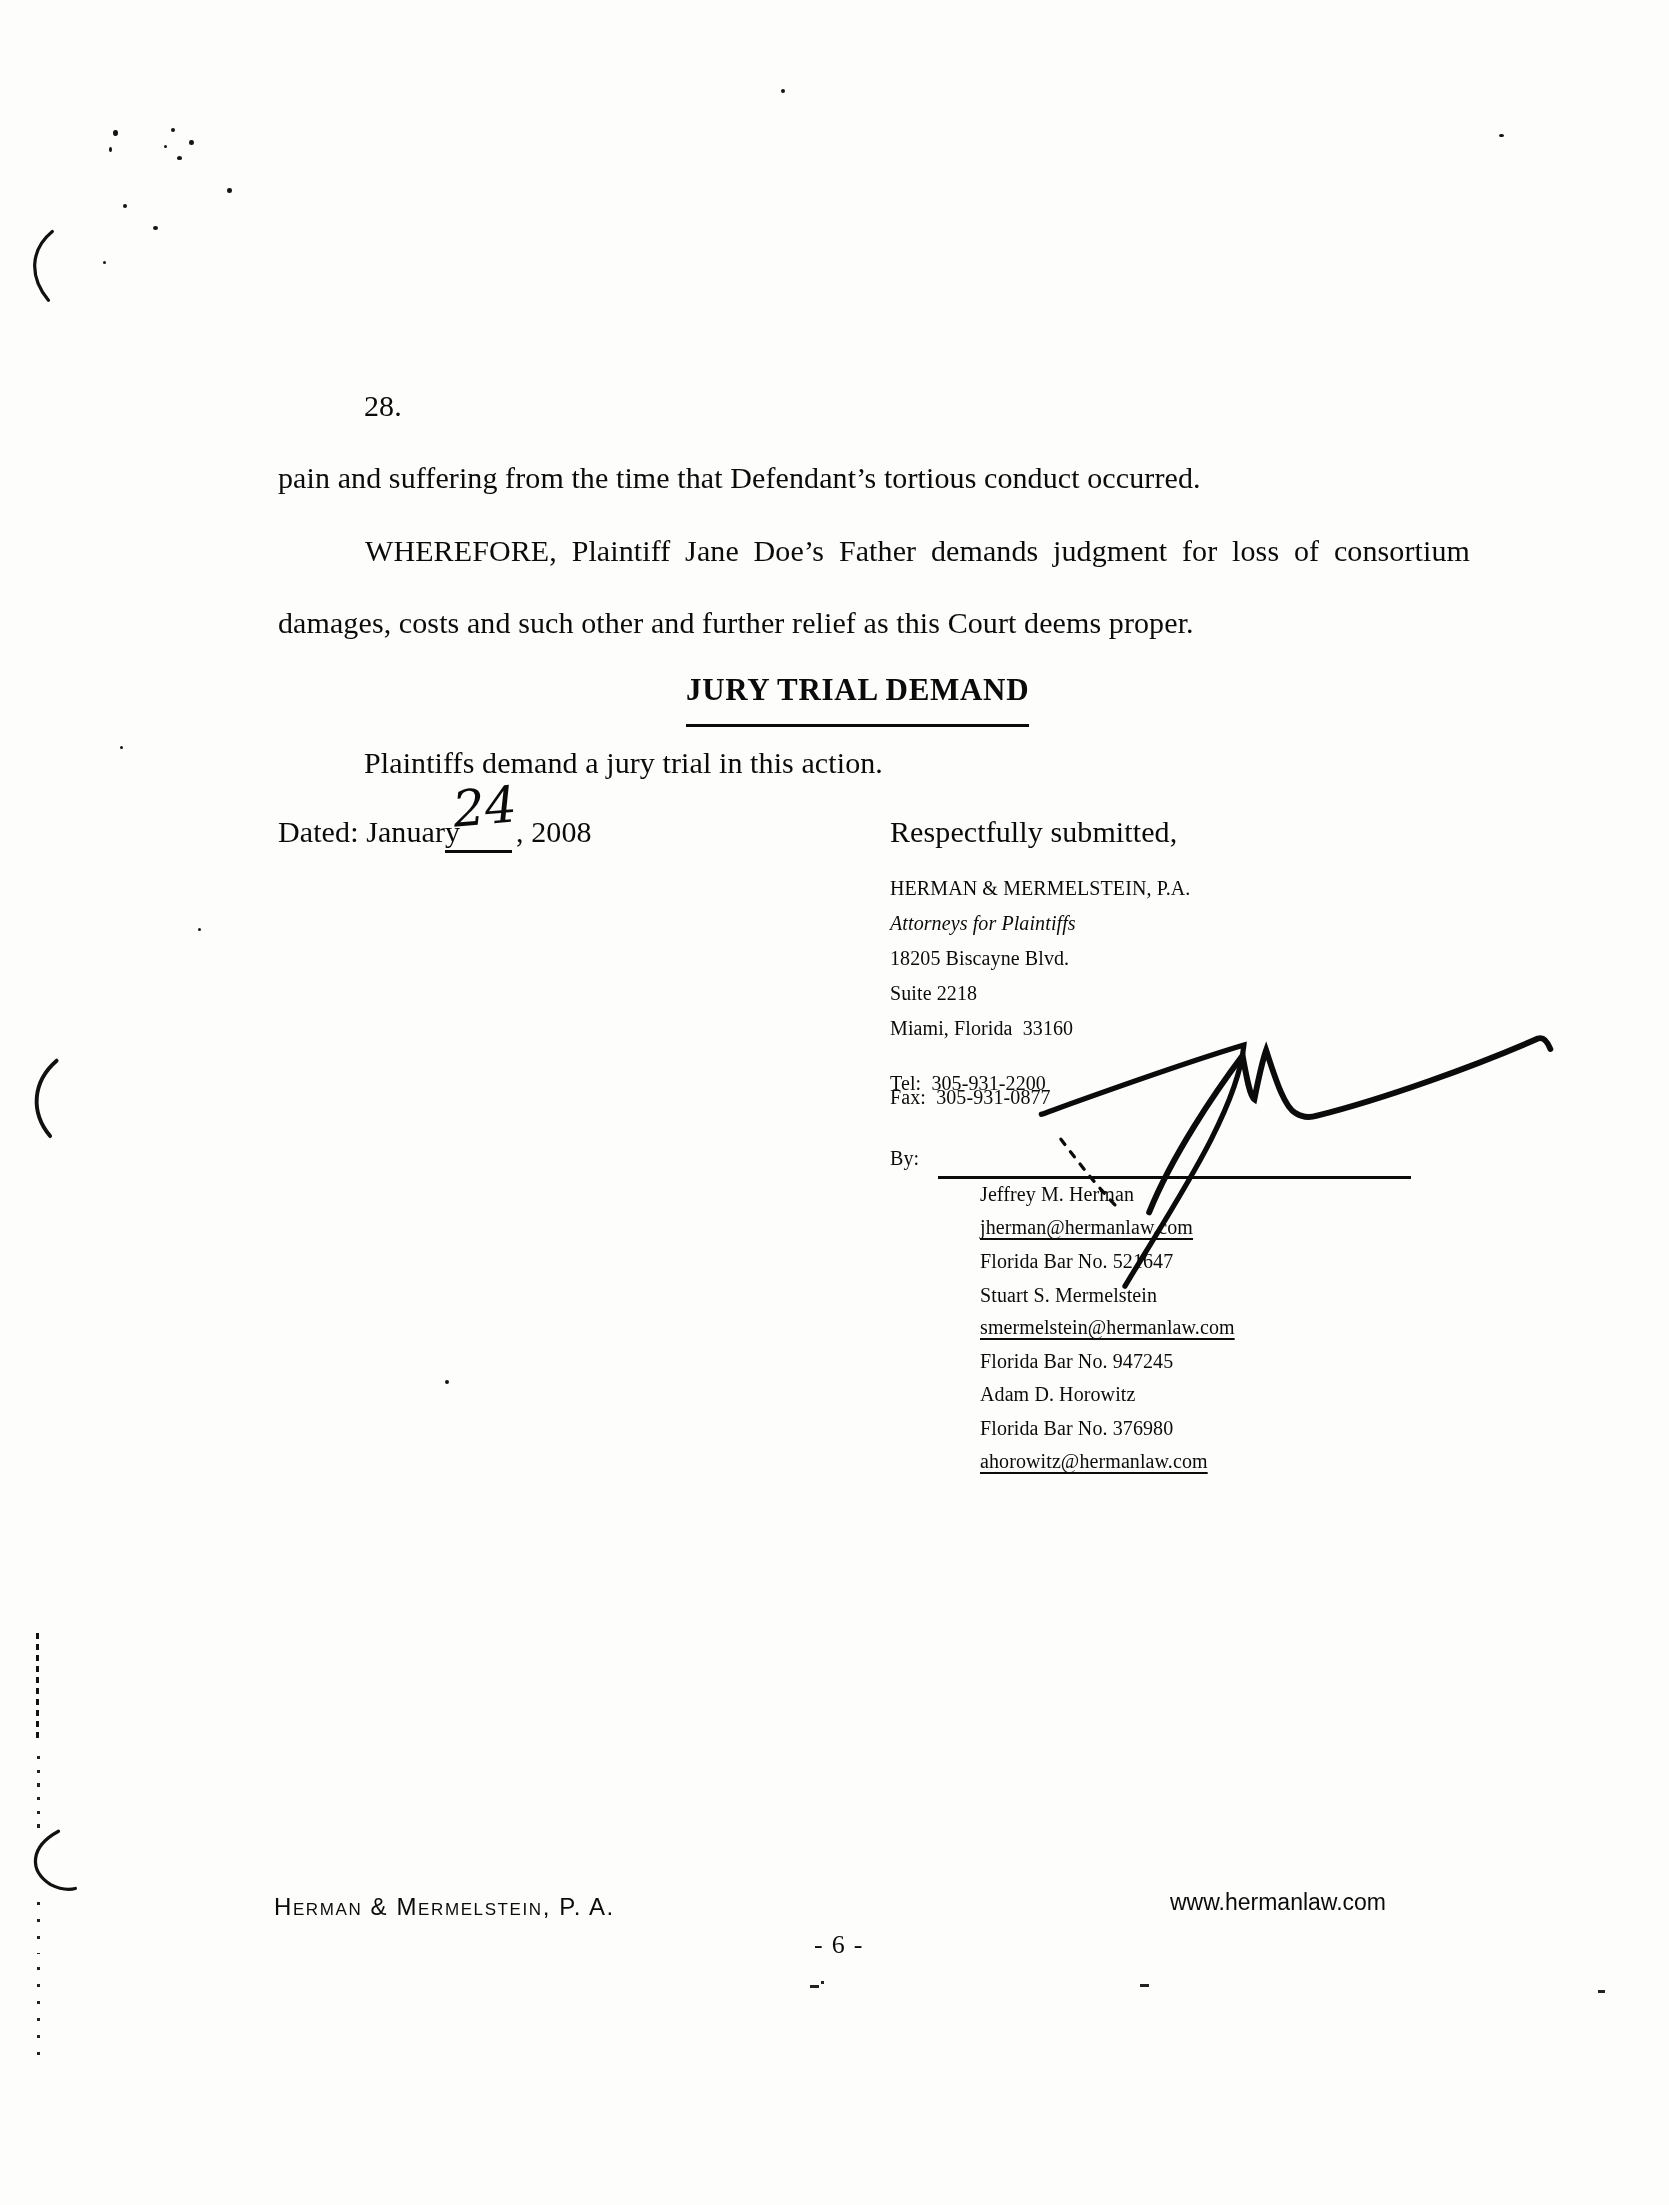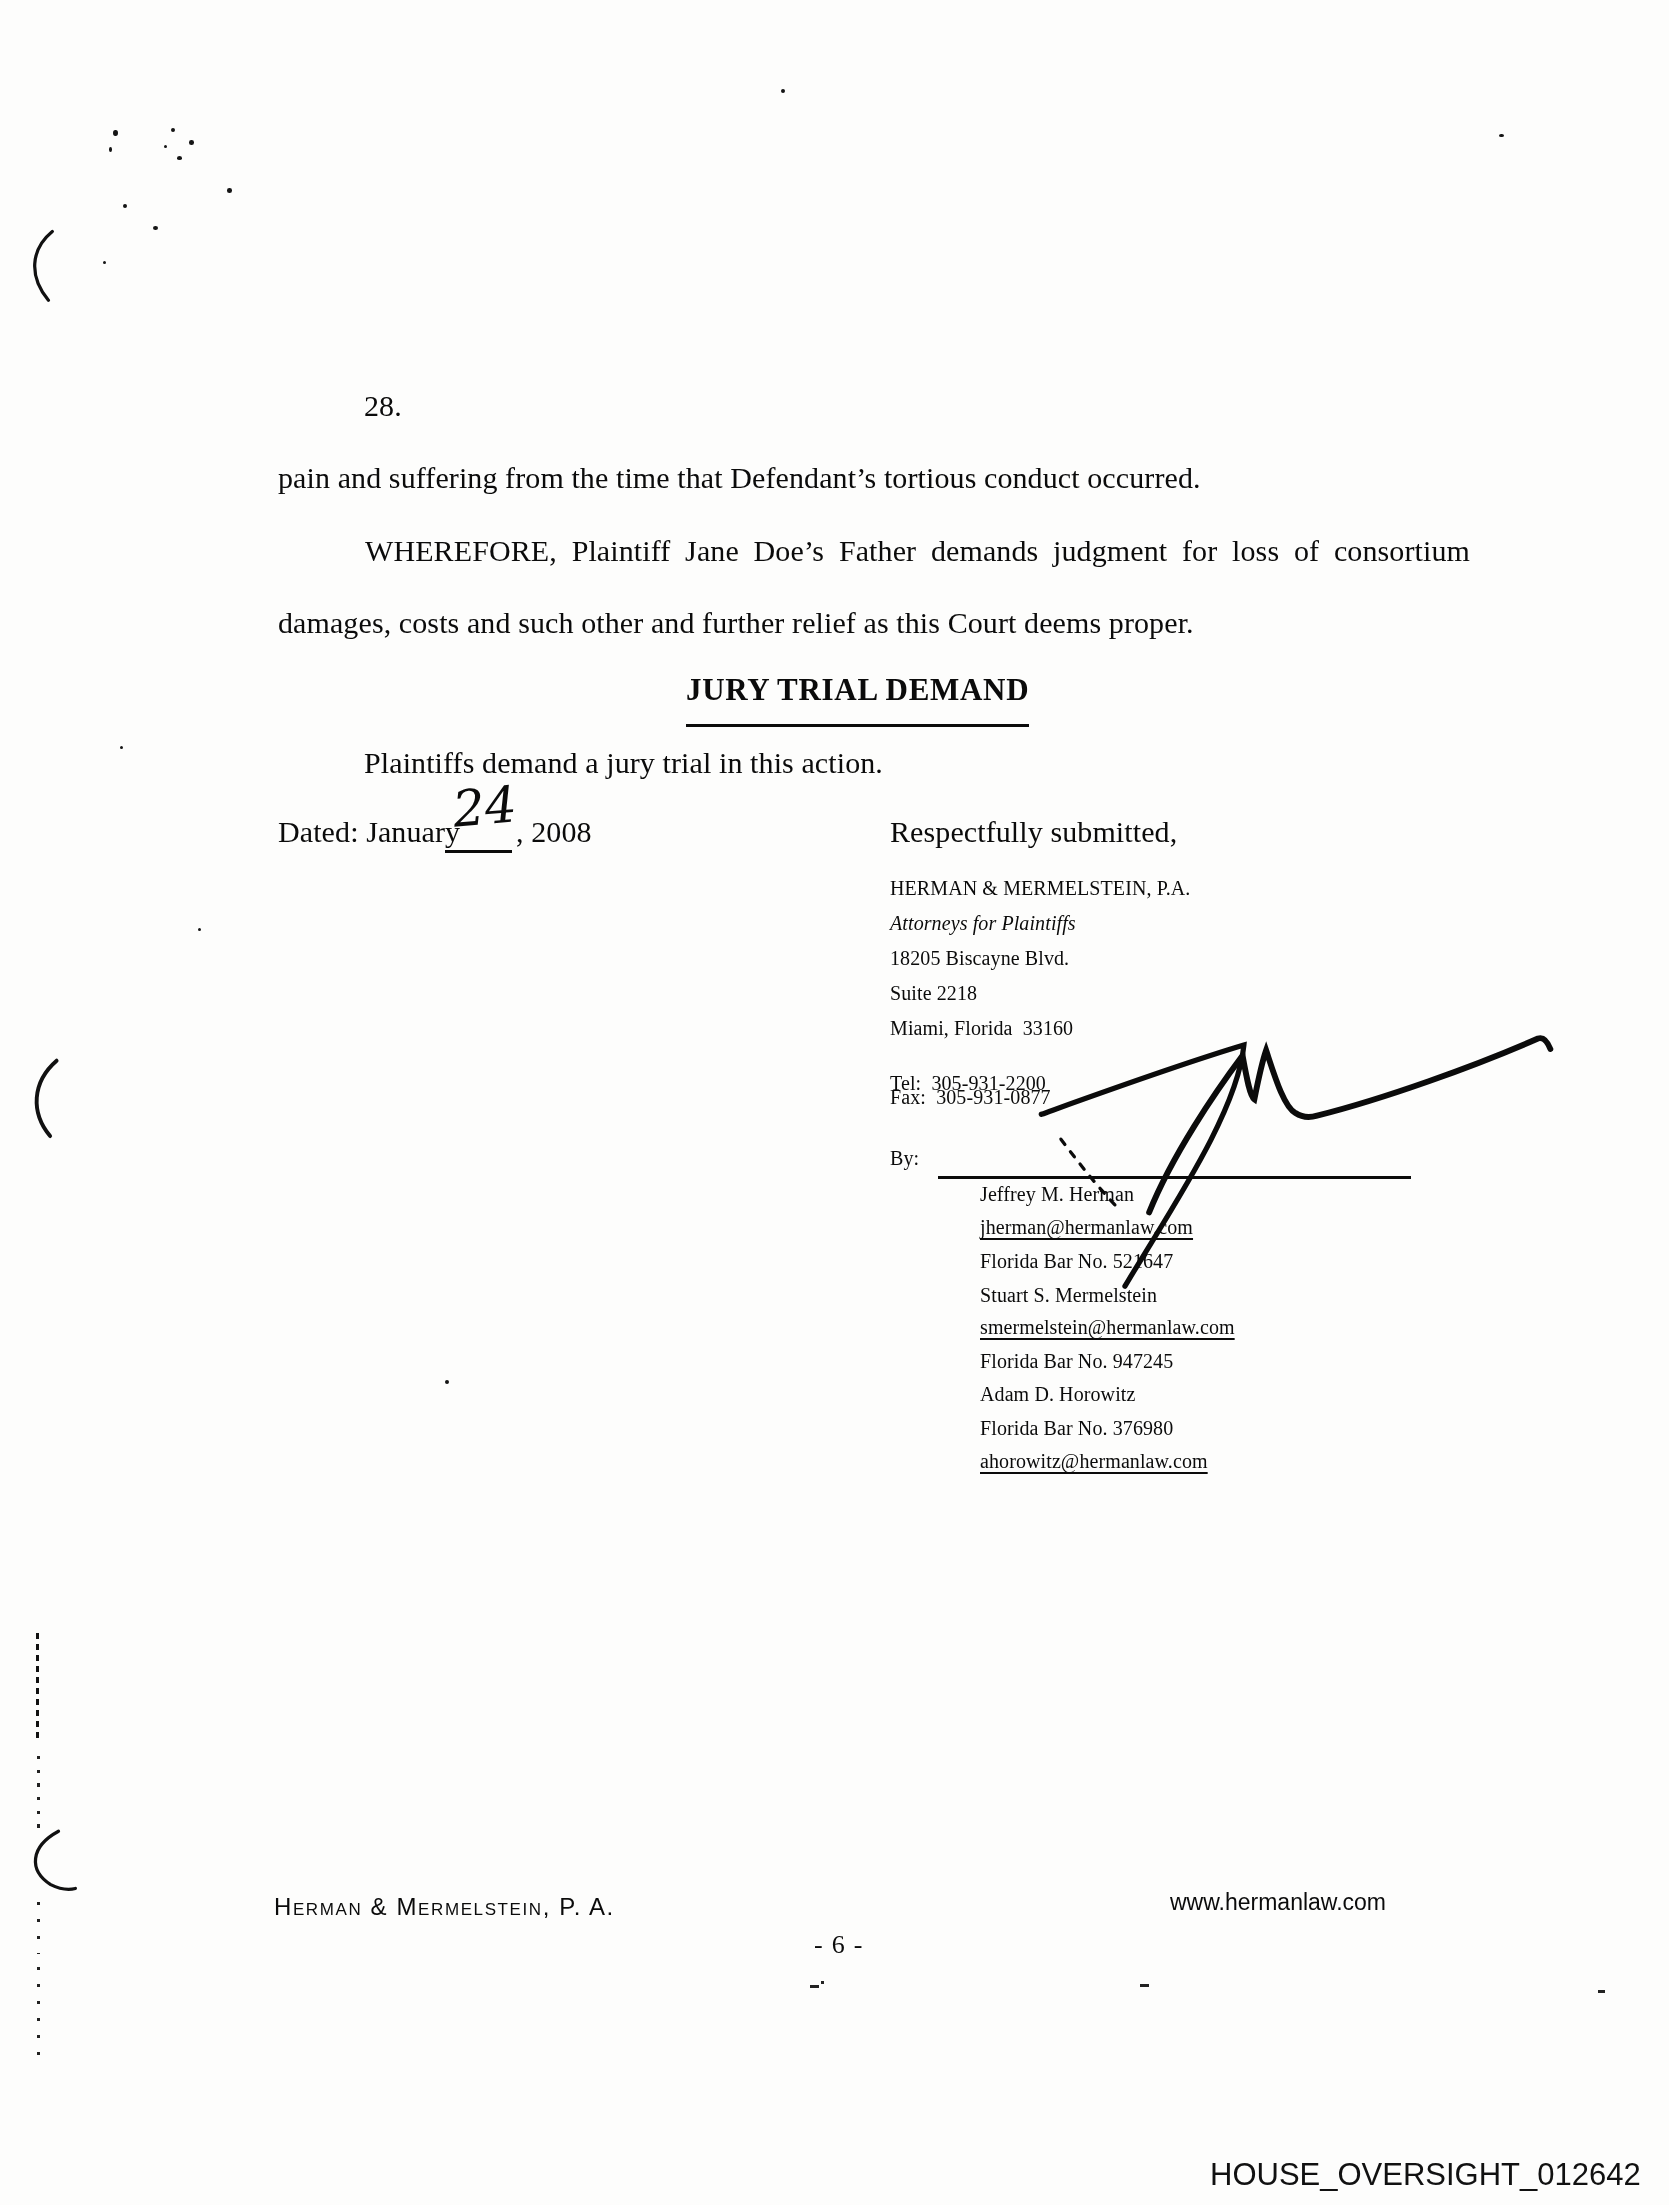--- a/index.html
+++ b/index.html
@@ -121,21 +121,20 @@
   <div class="line sigline" style="left:980px;top:1284px;">Stuart S. Mermelstein</div>
   <div class="line sigline u" style="left:980px;top:1316px;">smermelstein@hermanlaw.com</div>
   <div class="line sigline" style="left:980px;top:1350px;">Florida Bar No. 947245</div>
   <div class="line sigline" style="left:980px;top:1383px;">Adam D. Horowitz</div>
   <div class="line sigline" style="left:980px;top:1417px;">Florida Bar No. 376980</div>
   <div class="line sigline u" style="left:980px;top:1450px;">ahorowitz@hermanlaw.com</div>
 
   <div class="footer-firm" style="left:274px;top:1893px;">Herman &amp; Mermelstein, P. A.</div>
   <div class="footer-site" style="left:1170px;top:1889px;">www.hermanlaw.com</div>
   <div class="pagenum" style="left:814px;top:1930px;">-&nbsp;6&nbsp;-</div>
-  <div class="bates" style="left:1210px;top:2157px;">HOUSE_OVERSIGHT_012642</div>
 
   <svg style="left:25px;top:230px;" width="39" height="75" viewBox="0 0 60 115">
     <path d="M42,2 C8,30 6,72 36,108" fill="none" stroke="#111" stroke-width="5" stroke-linecap="round"></path>
   </svg>
   <svg style="left:27.5px;top:1059px;" width="39" height="82" viewBox="0 0 60 125">
     <path d="M44,2 C6,35 4,82 34,118" fill="none" stroke="#111" stroke-width="6" stroke-linecap="round"></path>
   </svg>
   <svg style="left:26px;top:1830px;" width="52" height="65" viewBox="0 0 80 100">
     <path d="M50,2 C6,26 4,62 38,84 C52,91 64,93 76,90" fill="none" stroke="#111" stroke-width="5" stroke-linecap="round"></path>
   </svg>

